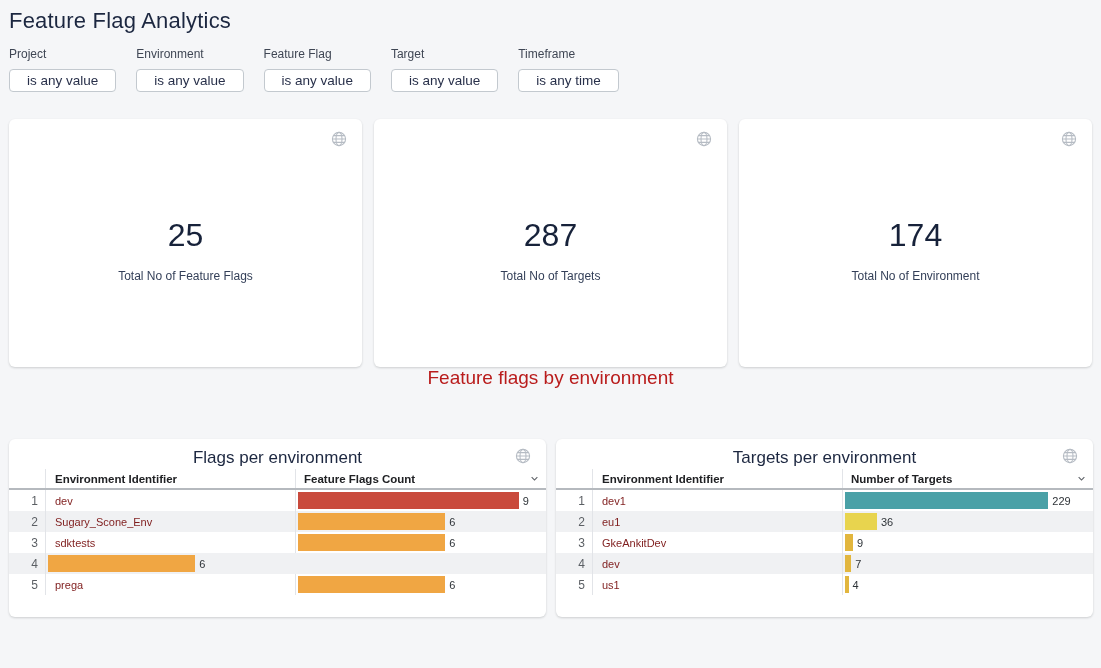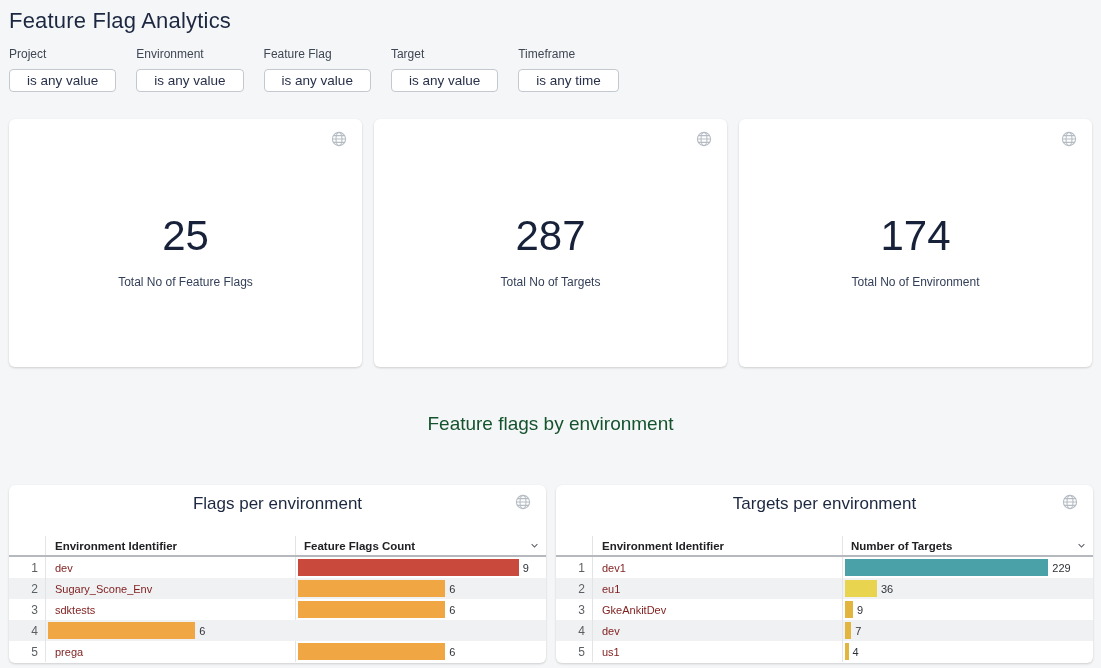--- a/index.html
+++ b/index.html
@@ -29,29 +29,29 @@
   }
   
   .card {
     background: #fff; border-radius: 6px; position: relative;
     box-shadow: 0 1px 2px rgba(60,64,67,.14), 0 1px 3px rgba(60,64,67,.08);
   }
   .globe { position: absolute; top: 12px; right: 15px; }
   
   .kpi-row { display: grid; grid-template-columns: repeat(3, 1fr); gap: 12px; margin: 27px 9px 0; }
   .kpi-card { height: 248px; display: flex; flex-direction: column; align-items: center; justify-content: center; gap: 15px; }
-  .kpi-value { font-size: 42px; color: #17223a; padding-top: 14px; }
+  .kpi-value { font-size: 32px; color: #17223a; padding-top: 14px; }
   .kpi-label { font-size: 12px; color: #333f58; }
   
-  .section-title { text-align: center; margin-top: 46px; font-size: 19px; font-weight: 500; color: #14532d; }
+  .section-title { text-align: center; font-size: 19px; font-weight: 500; color: #b91c1c; }
   
   .tables-row { display: grid; grid-template-columns: 1fr 1fr; gap: 10px; margin: 50px 8px 0 9px; }
   .table-card { height: 178px; padding-top: 9px; overflow: hidden; }
   .table-title { text-align: center; font-size: 17px; color: #1c2740; }
-  .grid { margin-top: 22px; }
+  .grid { margin-top: 1px; }
   .grid-header, .grid-row { display: grid; grid-template-columns: 37px 250px 1fr; align-items: stretch; }
   .grid-header { height: 21px; border-bottom: 2px solid #b5b9be; }
   .grid-row { height: 21px; }
   .grid-row:nth-child(even) { background: #f0f1f3; }
   .cell { display: flex; align-items: center; height: 100%; }
   .cell-num { justify-content: flex-end; padding-right: 7px; font-size: 12px; color: #5b5f64; border-right: 1px solid #e2e4e8; }
   .cell-name { padding-left: 9px; font-size: 11px; color: #7f1d1d; border-right: 1px solid #e2e4e8; overflow: hidden; white-space: nowrap; }
   .head-cell { font-size: 11.5px; font-weight: bold; color: #202124; }
   .head-bar { justify-content: space-between; padding-right: 5px; }
   .cell-bar { padding-left: 2px; }

